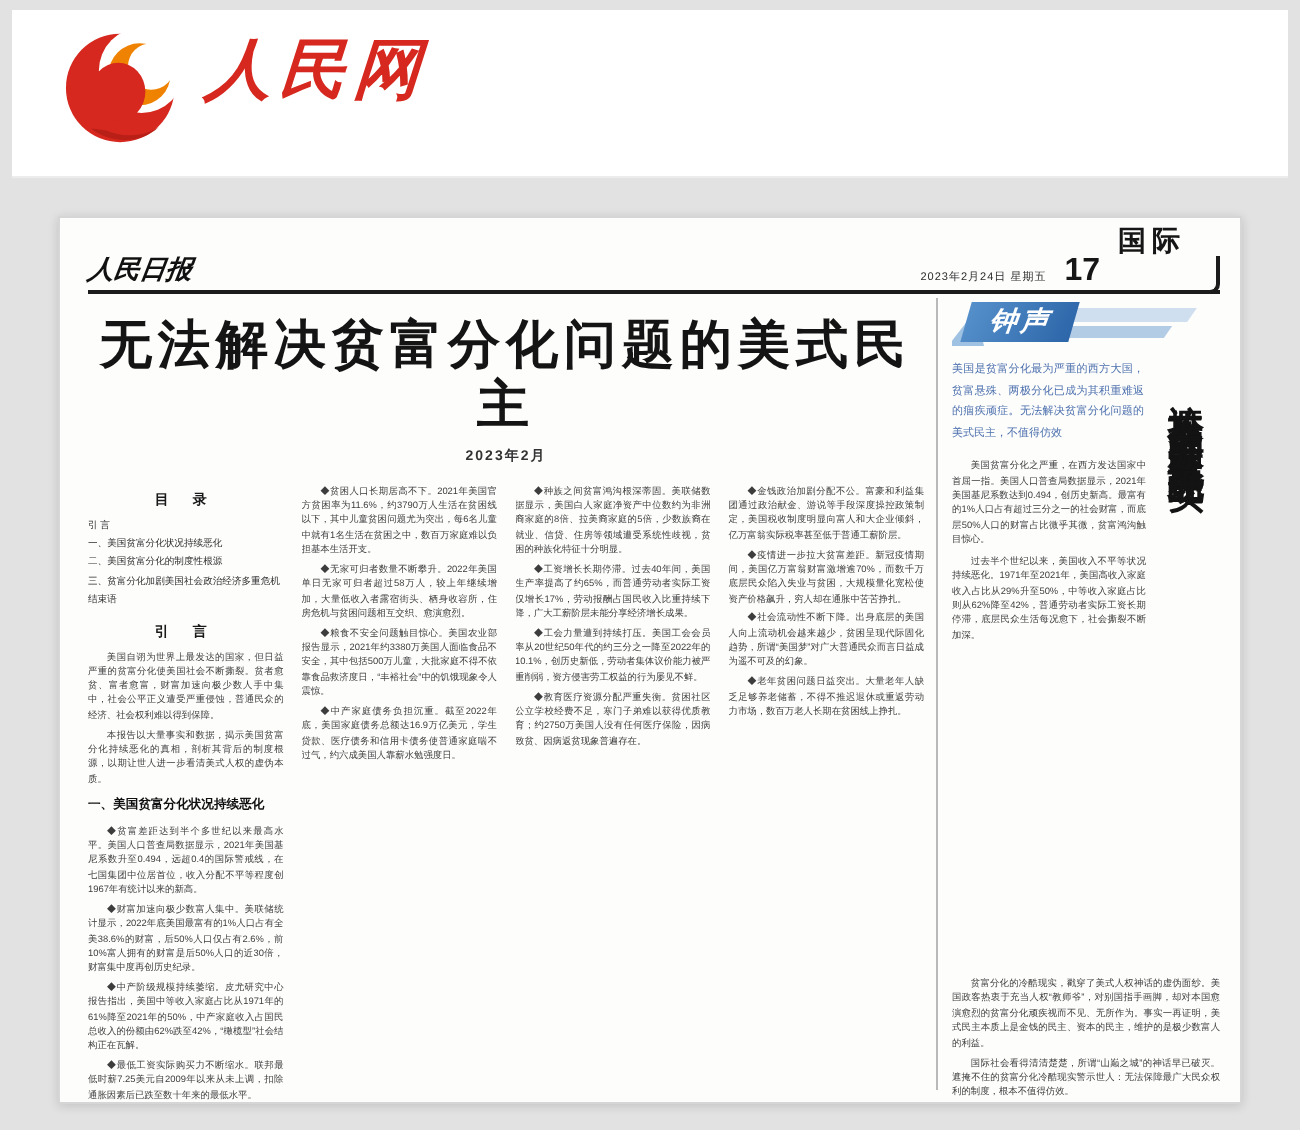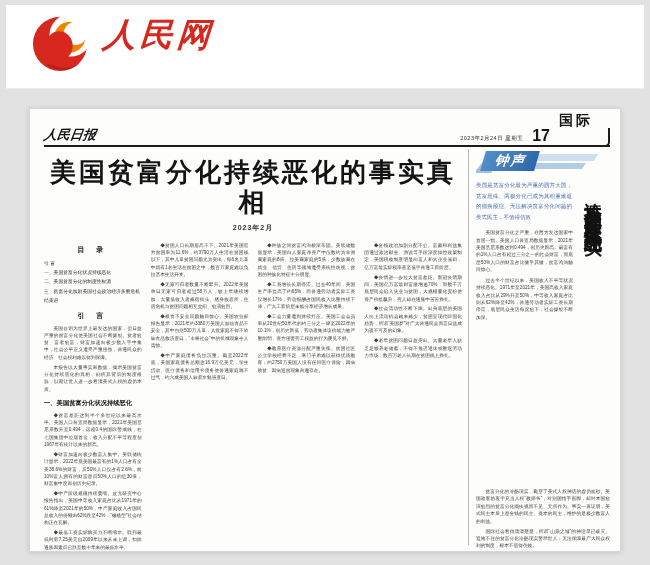--- a/index.html
+++ b/index.html
@@ -132,21 +132,21 @@
         <span class="np-date">2023年2月24日 星期五</span>
         <span class="np-num">17</span>
         <span class="np-section">国际</span>
         <span class="hook"></span>
       </div>
     </div>
 
     <div class="np-body">
 
       <div class="report">
-        <div class="headline">美国贫富分化持续恶化的事实真相</div>
+        <div class="headline">无法解决贫富分化问题的美式民主</div>
         <div class="subtitle">2023年2月</div>
         <div class="cols">
 
           <div class="col">
             <div class="center-head">目  录</div>
             <div class="toc">
                 <p>引  言</p>
                 <p>一、美国贫富分化状况持续恶化</p>
                 <p>二、美国贫富分化的制度性根源</p>
                 <p>三、贫富分化加剧美国社会政治经济多重危机</p>

